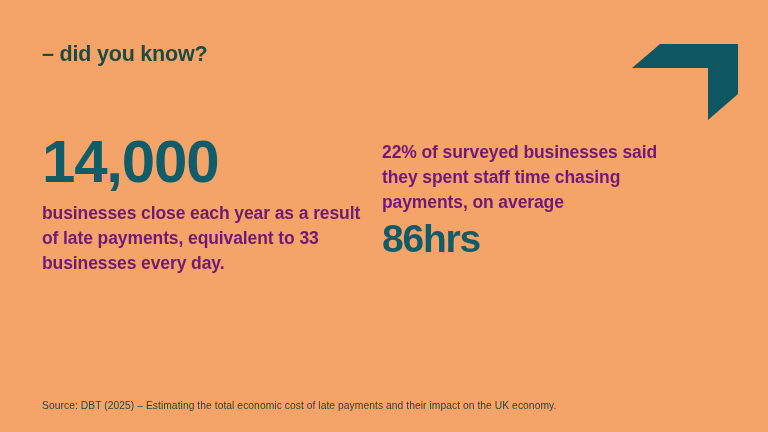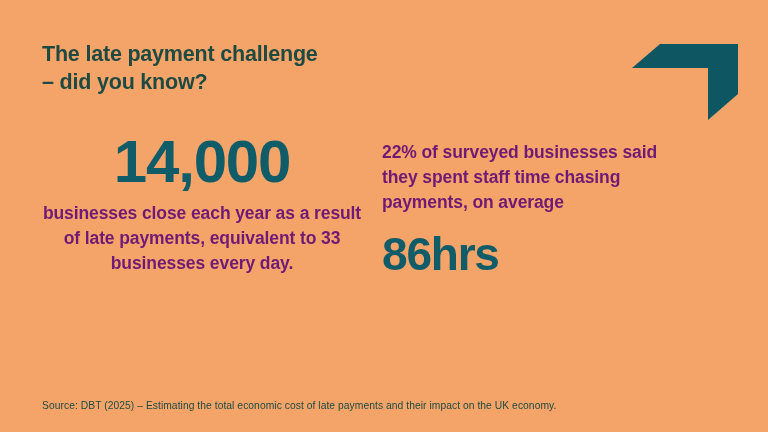--- a/index.html
+++ b/index.html
@@ -45,43 +45,42 @@
     letter-spacing: -0.2px;
   }
   .title-line { display: block; }
 
   
   .col-left {
     position: absolute;
     left: 42px;
     top: 132px;
     width: 320px;
-    text-align: center;
   }
   .col-right {
     position: absolute;
     left: 382px;
     top: 140px;
     width: 310px;
   }
 
   .bignum {
     color: #105C68;
     font-weight: bold;
     letter-spacing: -1.2px;
     line-height: 1;
     display: block;
   }
   .bignum-left {
     font-size: 60px;
     margin-bottom: 9px;
   }
   .bignum-right {
-    font-size: 46px;
-    margin-top: 16px;
+    font-size: 39px;
+    margin-top: 4px;
     margin-bottom: 7px;
   }
 
   .body-text {
     color: #701a75;
     font-size: 17.5px;
     font-weight: bold;
     line-height: 25px;
     letter-spacing: -0.1px;
   }
@@ -103,21 +102,20 @@
 
 <div class="poster">
 
   <div class="logo">
     <svg viewBox="0 0 116 92" xmlns="http://www.w3.org/2000/svg" aria-hidden="true">
       <path d="M 30 16 L 108 16 L 108 66 L 78 92 L 78 40 L 2 40 Z" fill="#0F5663"></path>
     </svg>
   </div>
 
   <div class="title">
-    <span class="title-line">The late payment challenge</span>
     <span class="title-line">– did you know?</span>
   </div>
 
   <div class="col-left">
     <span class="bignum bignum-left">14,000</span>
     <div class="body-text">
       <p>businesses close each year as a result of late payments, equivalent to 33 businesses every day.</p>
     </div>
   </div>
 

